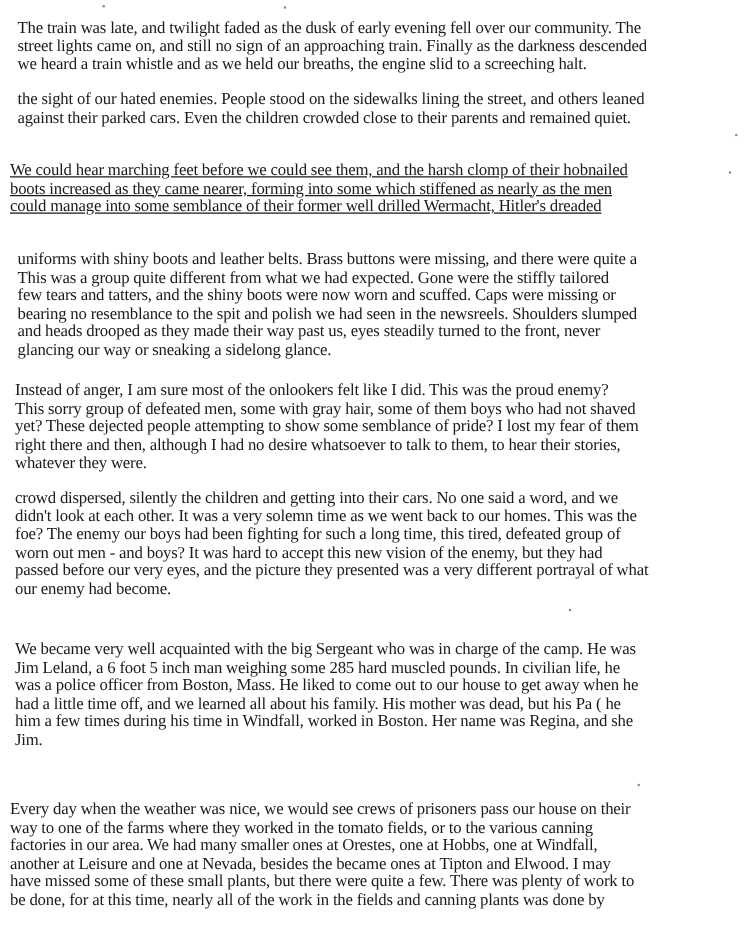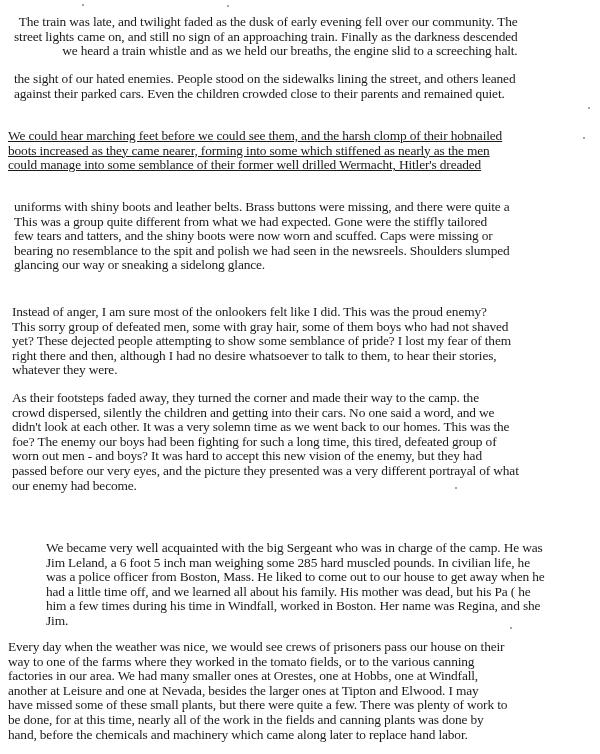--- a/index.html
+++ b/index.html
@@ -11,21 +11,21 @@
   }
   .para { position: absolute; white-space: nowrap; }
   .line { display: block; height: 14.6px; letter-spacing: -0.15px; }
   .speck { position: absolute; width: 2px; height: 2px; background: #888; border-radius: 1px; }
 </style>
 </head>
 <body>
 
 <div class="page">
 
-  <div class="para" style="left:14px; top:15px;text-align:right;">
+  <div class="para" style="left:14px; top:15px;">
     <span class="line">The train was late, and twilight faded as the dusk of early evening  fell over our community.  The</span>
     <span class="line">street lights came on, and still no sign of an approaching train.  Finally as the darkness descended</span>
     <span class="line">we heard a train whistle and as we held our breaths, the engine slid to a screeching halt.</span>
   </div>
 
   <div class="para" style="left:14px; top:72px;">
     <span class="line">the sight of our hated enemies.  People stood on the sidewalks lining the street, and others leaned</span>
     <span class="line">against their parked cars.  Even the children crowded close to their parents and remained quiet.</span>
   </div>
 
@@ -33,58 +33,57 @@
     <span class="line">We could hear marching feet before we could see them,  and the harsh clomp of their hobnailed</span>
     <span class="line">boots increased as they came nearer, forming into some which stiffened as nearly as the men</span>
     <span class="line">could manage into some semblance of their former well drilled Wermacht,  Hitler's dreaded</span>
   </div>
 
   <div class="para" style="left:14px; top:200px;">
     <span class="line">uniforms with shiny boots and leather belts.  Brass buttons were missing, and there were quite a</span>
     <span class="line">This was a group quite different from what we had expected. Gone were the stiffly tailored</span>
     <span class="line">few tears and tatters, and the shiny boots were now worn and scuffed.  Caps were missing or</span>
     <span class="line">bearing no resemblance to the spit and polish we had seen in the newsreels.  Shoulders slumped</span>
+    <span class="line">and heads drooped as they made their way past us, eyes steadily turned to the front, never</span>
     <span class="line">glancing our way or sneaking a sidelong glance.</span>
   </div>
 
   <div class="para" style="left:12px; top:305px;">
     <span class="line">Instead of anger, I am sure most of the onlookers felt like I did.  This was the proud enemy?</span>
     <span class="line">This sorry group of defeated men, some with gray hair, some of them boys who had not shaved</span>
     <span class="line">yet?  These dejected people attempting to show some semblance of pride?  I lost my fear of them</span>
     <span class="line">right there and then, although I had no desire whatsoever to talk to them, to hear their stories,</span>
     <span class="line">whatever they were.</span>
   </div>
 
   <div class="para" style="left:12px; top:391px;">
-    <span class="line">As their footsteps faded away, they turned the corner and made their way to the camp.   the</span>
     <span class="line">crowd dispersed, silently  the children and getting into their cars.  No one said a word, and we</span>
     <span class="line">didn't look at each other.  It was a very solemn time as we went back to our homes.  This was the</span>
     <span class="line">foe?  The enemy our boys had been fighting for such a long time, this tired, defeated group of</span>
     <span class="line">worn out men - and boys?  It was hard to accept this new vision of the enemy, but they had</span>
     <span class="line">passed before our very eyes, and the picture they presented was a very different portrayal of what</span>
     <span class="line">our enemy had become.</span>
   </div>
 
-  <div class="para" style="left:12px; top:541px;margin-left:34px;">
+  <div class="para" style="left:12px; top:512px;">
     <span class="line">We became very well acquainted with the big Sergeant who was in charge of the camp.  He was</span>
     <span class="line">Jim Leland, a 6 foot 5 inch man weighing some 285 hard muscled pounds.  In civilian life, he</span>
     <span class="line">was a police officer from Boston, Mass.  He liked to come out to our house to get away when he</span>
     <span class="line">had a little time off, and we learned all about his family.  His mother was dead, but his Pa ( he</span>
     <span class="line">him a few times during his time in Windfall, worked in Boston.  Her name was Regina, and she</span>
     <span class="line">Jim.</span>
   </div>
 
   <div class="para" style="left:8px; top:640px;">
     <span class="line">Every day when the weather was nice, we would see crews of prisoners pass our house on their</span>
     <span class="line">way to one of the farms where they worked in the tomato fields, or to the various canning</span>
     <span class="line">factories in our area.  We had many smaller ones at Orestes, one at Hobbs, one at Windfall,</span>
-    <span class="line">another at Leisure and one  at Nevada, besides the larger ones at Tipton and Elwood.    I may</span>
+    <span class="line">another at Leisure and one  at Nevada, besides the became ones at Tipton and Elwood.    I may</span>
     <span class="line">have missed some of these small plants, but there were quite a few.  There was plenty of work to</span>
     <span class="line">be done, for at this time, nearly all of the work in the fields and canning plants was done by</span>
-    <span class="line">hand, before the chemicals and machinery which came along later to replace hand labor.</span>
   </div>
 
   <span class="speck" style="left:82px; top:4px;"></span>
   <span class="speck" style="left:227px; top:5px;"></span>
   <span class="speck" style="left:588px; top:107px;"></span>
   <span class="speck" style="left:583px; top:137px;"></span>
   <span class="speck" style="left:455px; top:487px;"></span>
   <span class="speck" style="left:510px; top:627px;"></span>
 </div>
 

